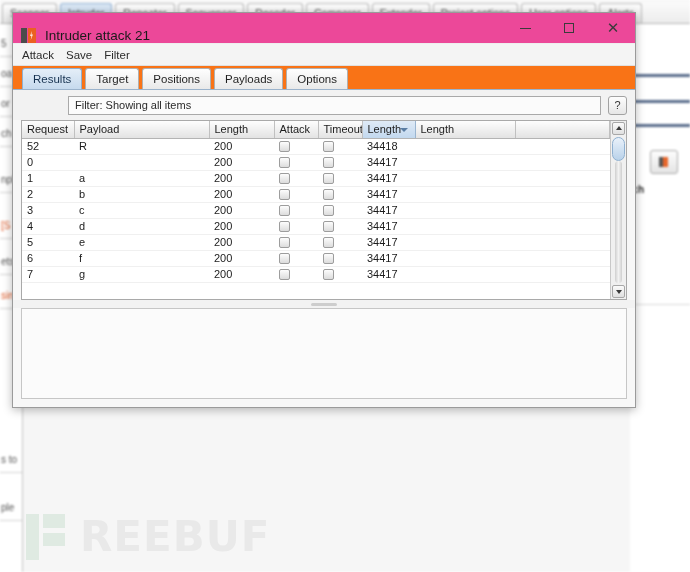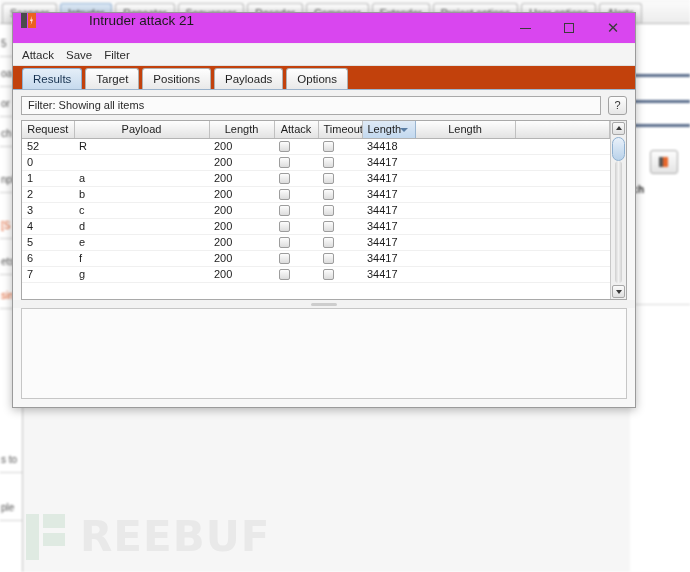--- a/index.html
+++ b/index.html
@@ -149,26 +149,25 @@
     box-shadow: 0 2px 9px rgba(0,0,0,.28);
     z-index: 5;
     display: flex;
     flex-direction: column;
     box-sizing: border-box;
   }
 
   
   #titlebar {
     height: 30px;
-    background: #d946ef;
-    display: flex;
-    align-items: flex-start;
+    background: #ec4899;
+    display: flex;
+    align-items: flex-end;
     flex: none;
     border-bottom: 1px solid #eee;
-    gap: 44px;
   }
   #app-icon {
     position: relative;
     width: 15px; height: 15px;
     margin-left: 8px;
     flex: none;
   }
   #app-icon .ic-l { position: absolute; left: 0; top: 0; width: 6px; height: 15px; background: #4b4b4b; }
   #app-icon .ic-r { position: absolute; left: 7px; top: 0; width: 8px; height: 15px; background: #eb6121; }
   #app-icon .ic-s { position: absolute; left: 9px; top: 3px; width: 3px; height: 9px; background: #fff; opacity: .85;
@@ -210,21 +209,21 @@
   }
   .menu-item {
     font-size: 11.5px;
     color: #2c2c2c;
     white-space: nowrap;
   }
 
   
   #tabstrip {
     height: 24px;
-    background: #c2410c;
+    background: #f97316;
     display: flex;
     align-items: flex-end;
     padding-left: 9px;
     gap: 3px;
     flex: none;
     border-bottom: 1px solid #9bb3cc;
     box-sizing: border-box;
   }
   .tab {
     height: 21px;
@@ -260,20 +259,21 @@
     flex: 1;
     height: 19px;
     background: #fbfbfb;
     border: 1px solid #a9a9a9;
     display: flex;
     align-items: center;
     padding-left: 6px;
     font-size: 11px;
     color: #2a2a2a;
     box-sizing: border-box;
+    margin-left: 47px;
   }
   #filter-help {
     width: 19px; height: 19px;
     border: 1px solid #a2a2a2;
     border-radius: 3px;
     background: linear-gradient(#fdfdfd, #e6e6e6);
     display: flex;
     align-items: center;
     justify-content: center;
     font-size: 11px;
@@ -304,21 +304,21 @@
     table-layout: fixed;
     width: 100%;
     font-size: 11px;
   }
   table.results th {
     height: 17px;
     background: linear-gradient(#fdfdfd, #e3e3e3);
     border-right: 1px solid #c0c0c0;
     border-bottom: 1px solid #b4b4b4;
     font-weight: normal;
-    text-align: center;
+    text-align: left;
     padding: 0 5px;
     color: #1c1c1c;
     white-space: nowrap;
     overflow: hidden;
     box-sizing: border-box;
   }
   table.results th.sorted {
     background: linear-gradient(#dfeaf6, #c2d8ee);
     border-right-color: #9ab5d0;
   }

